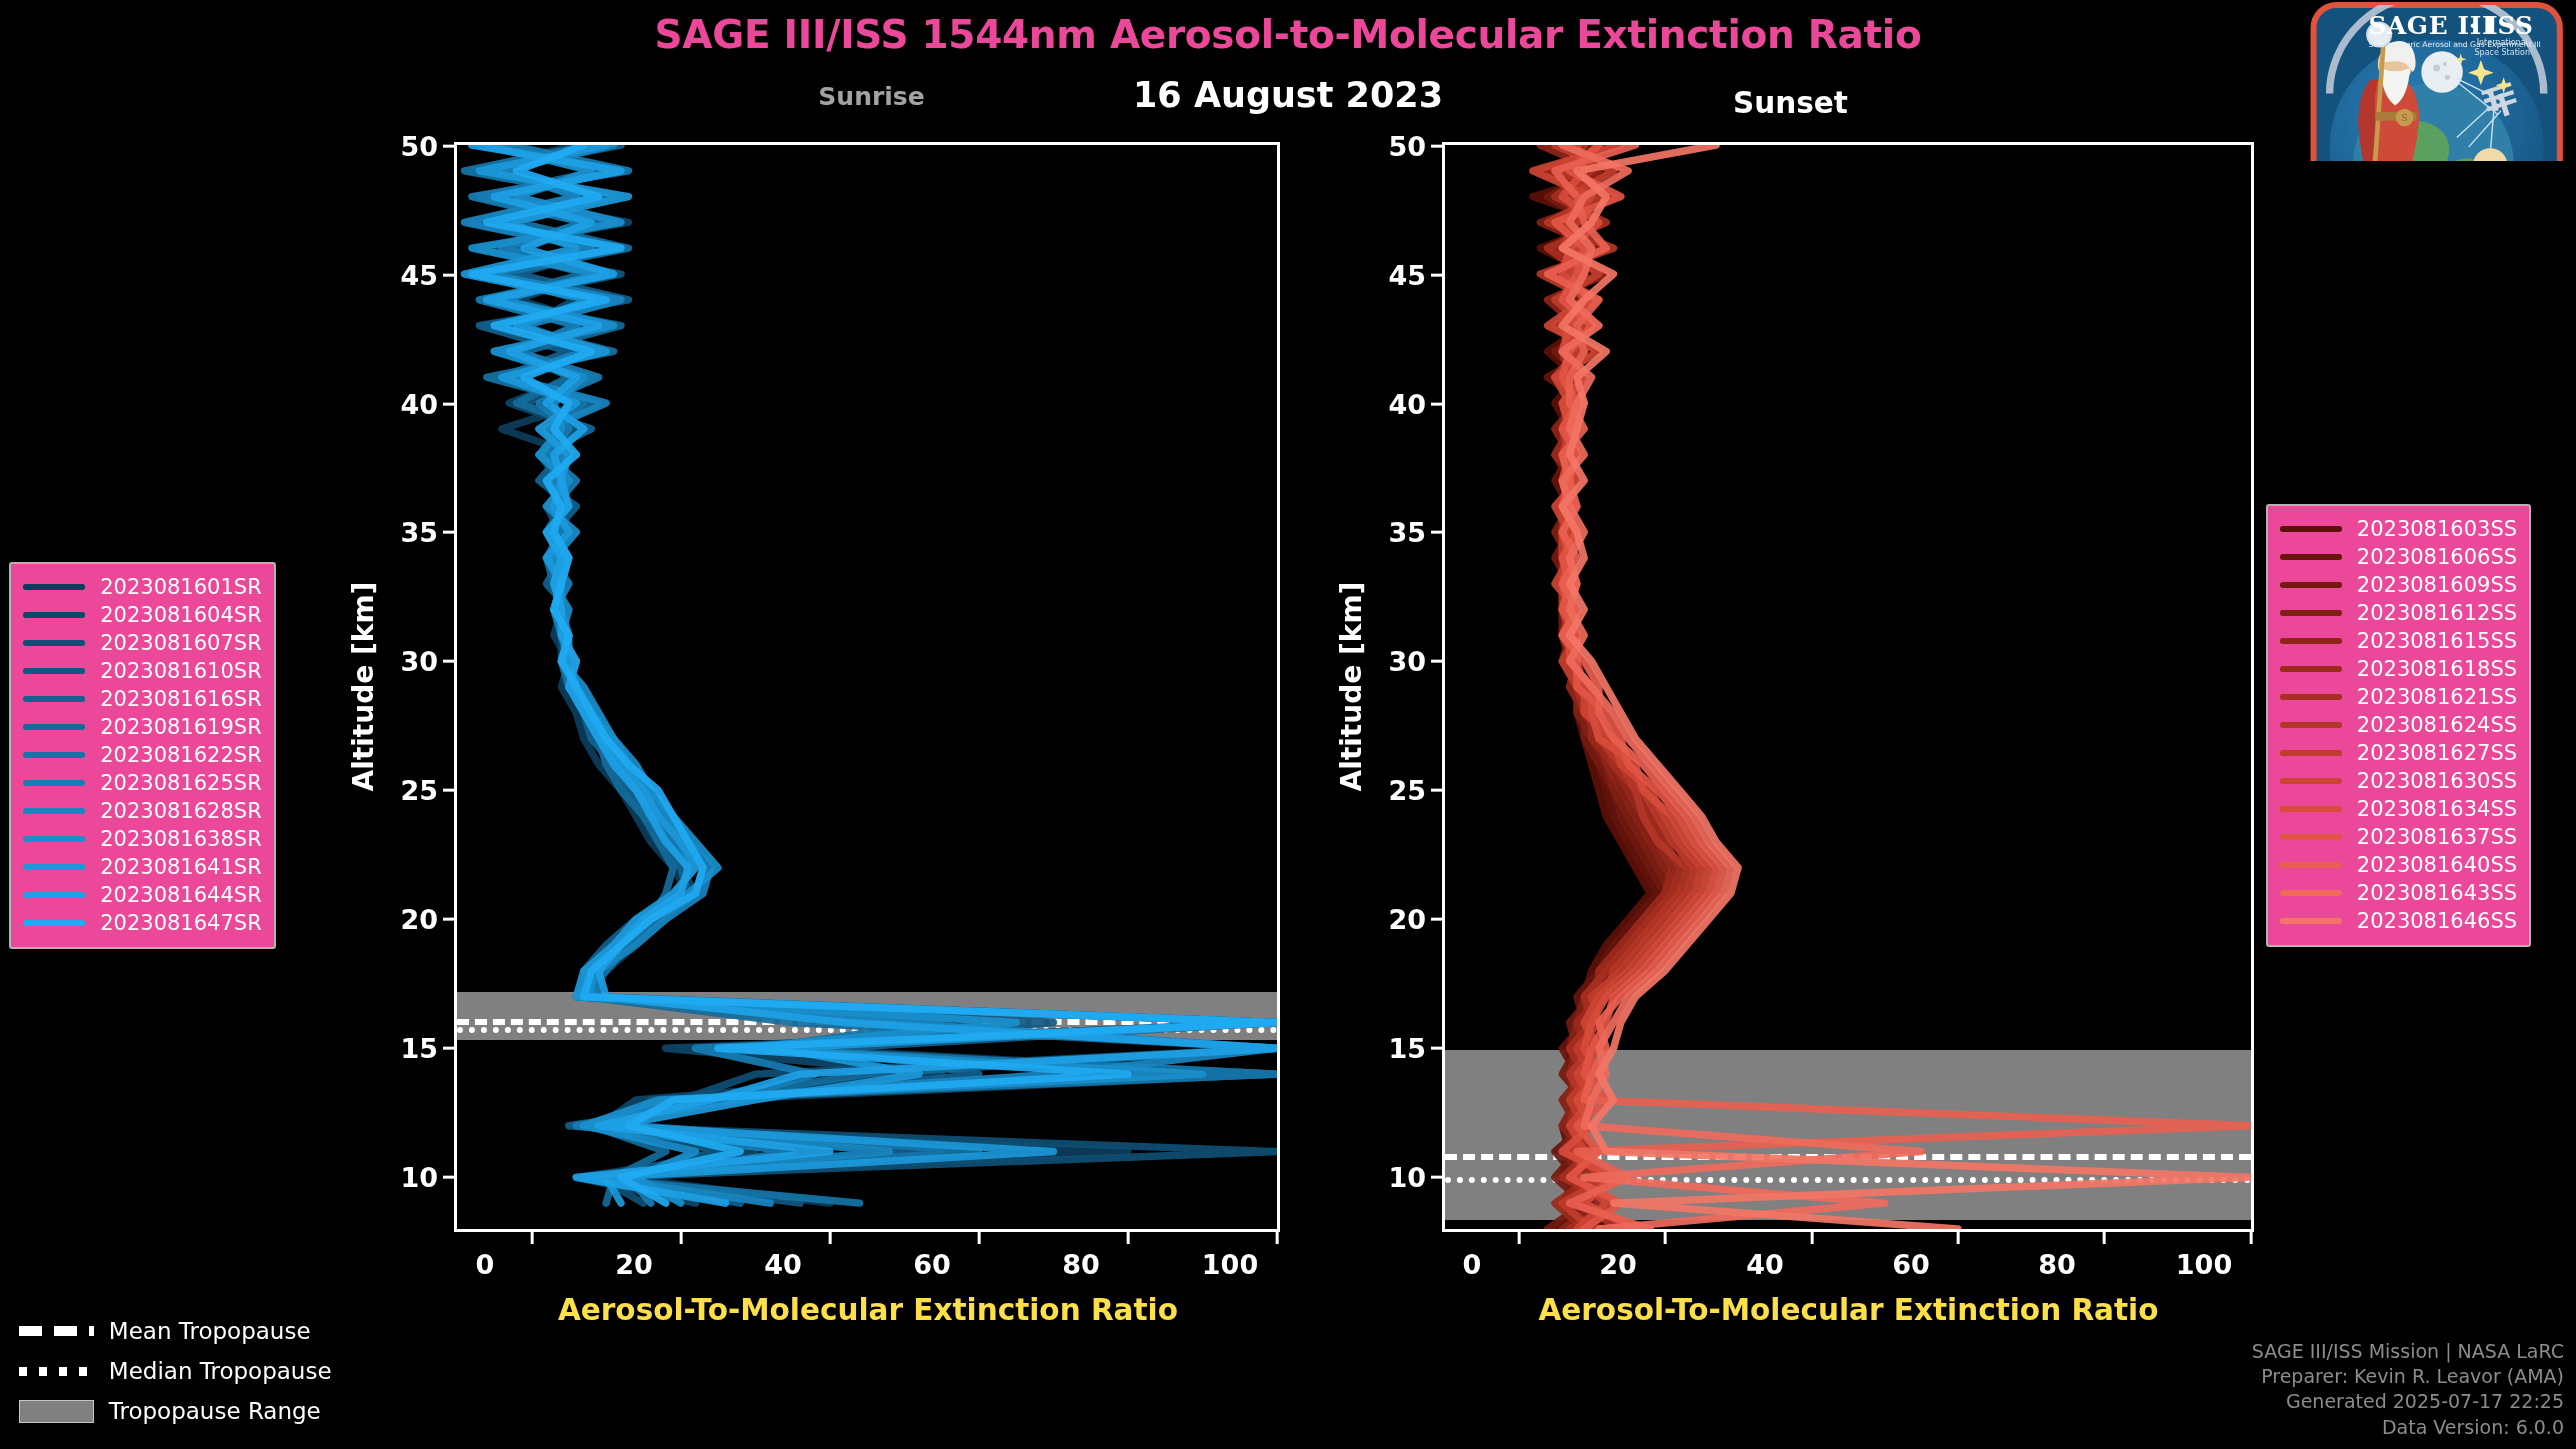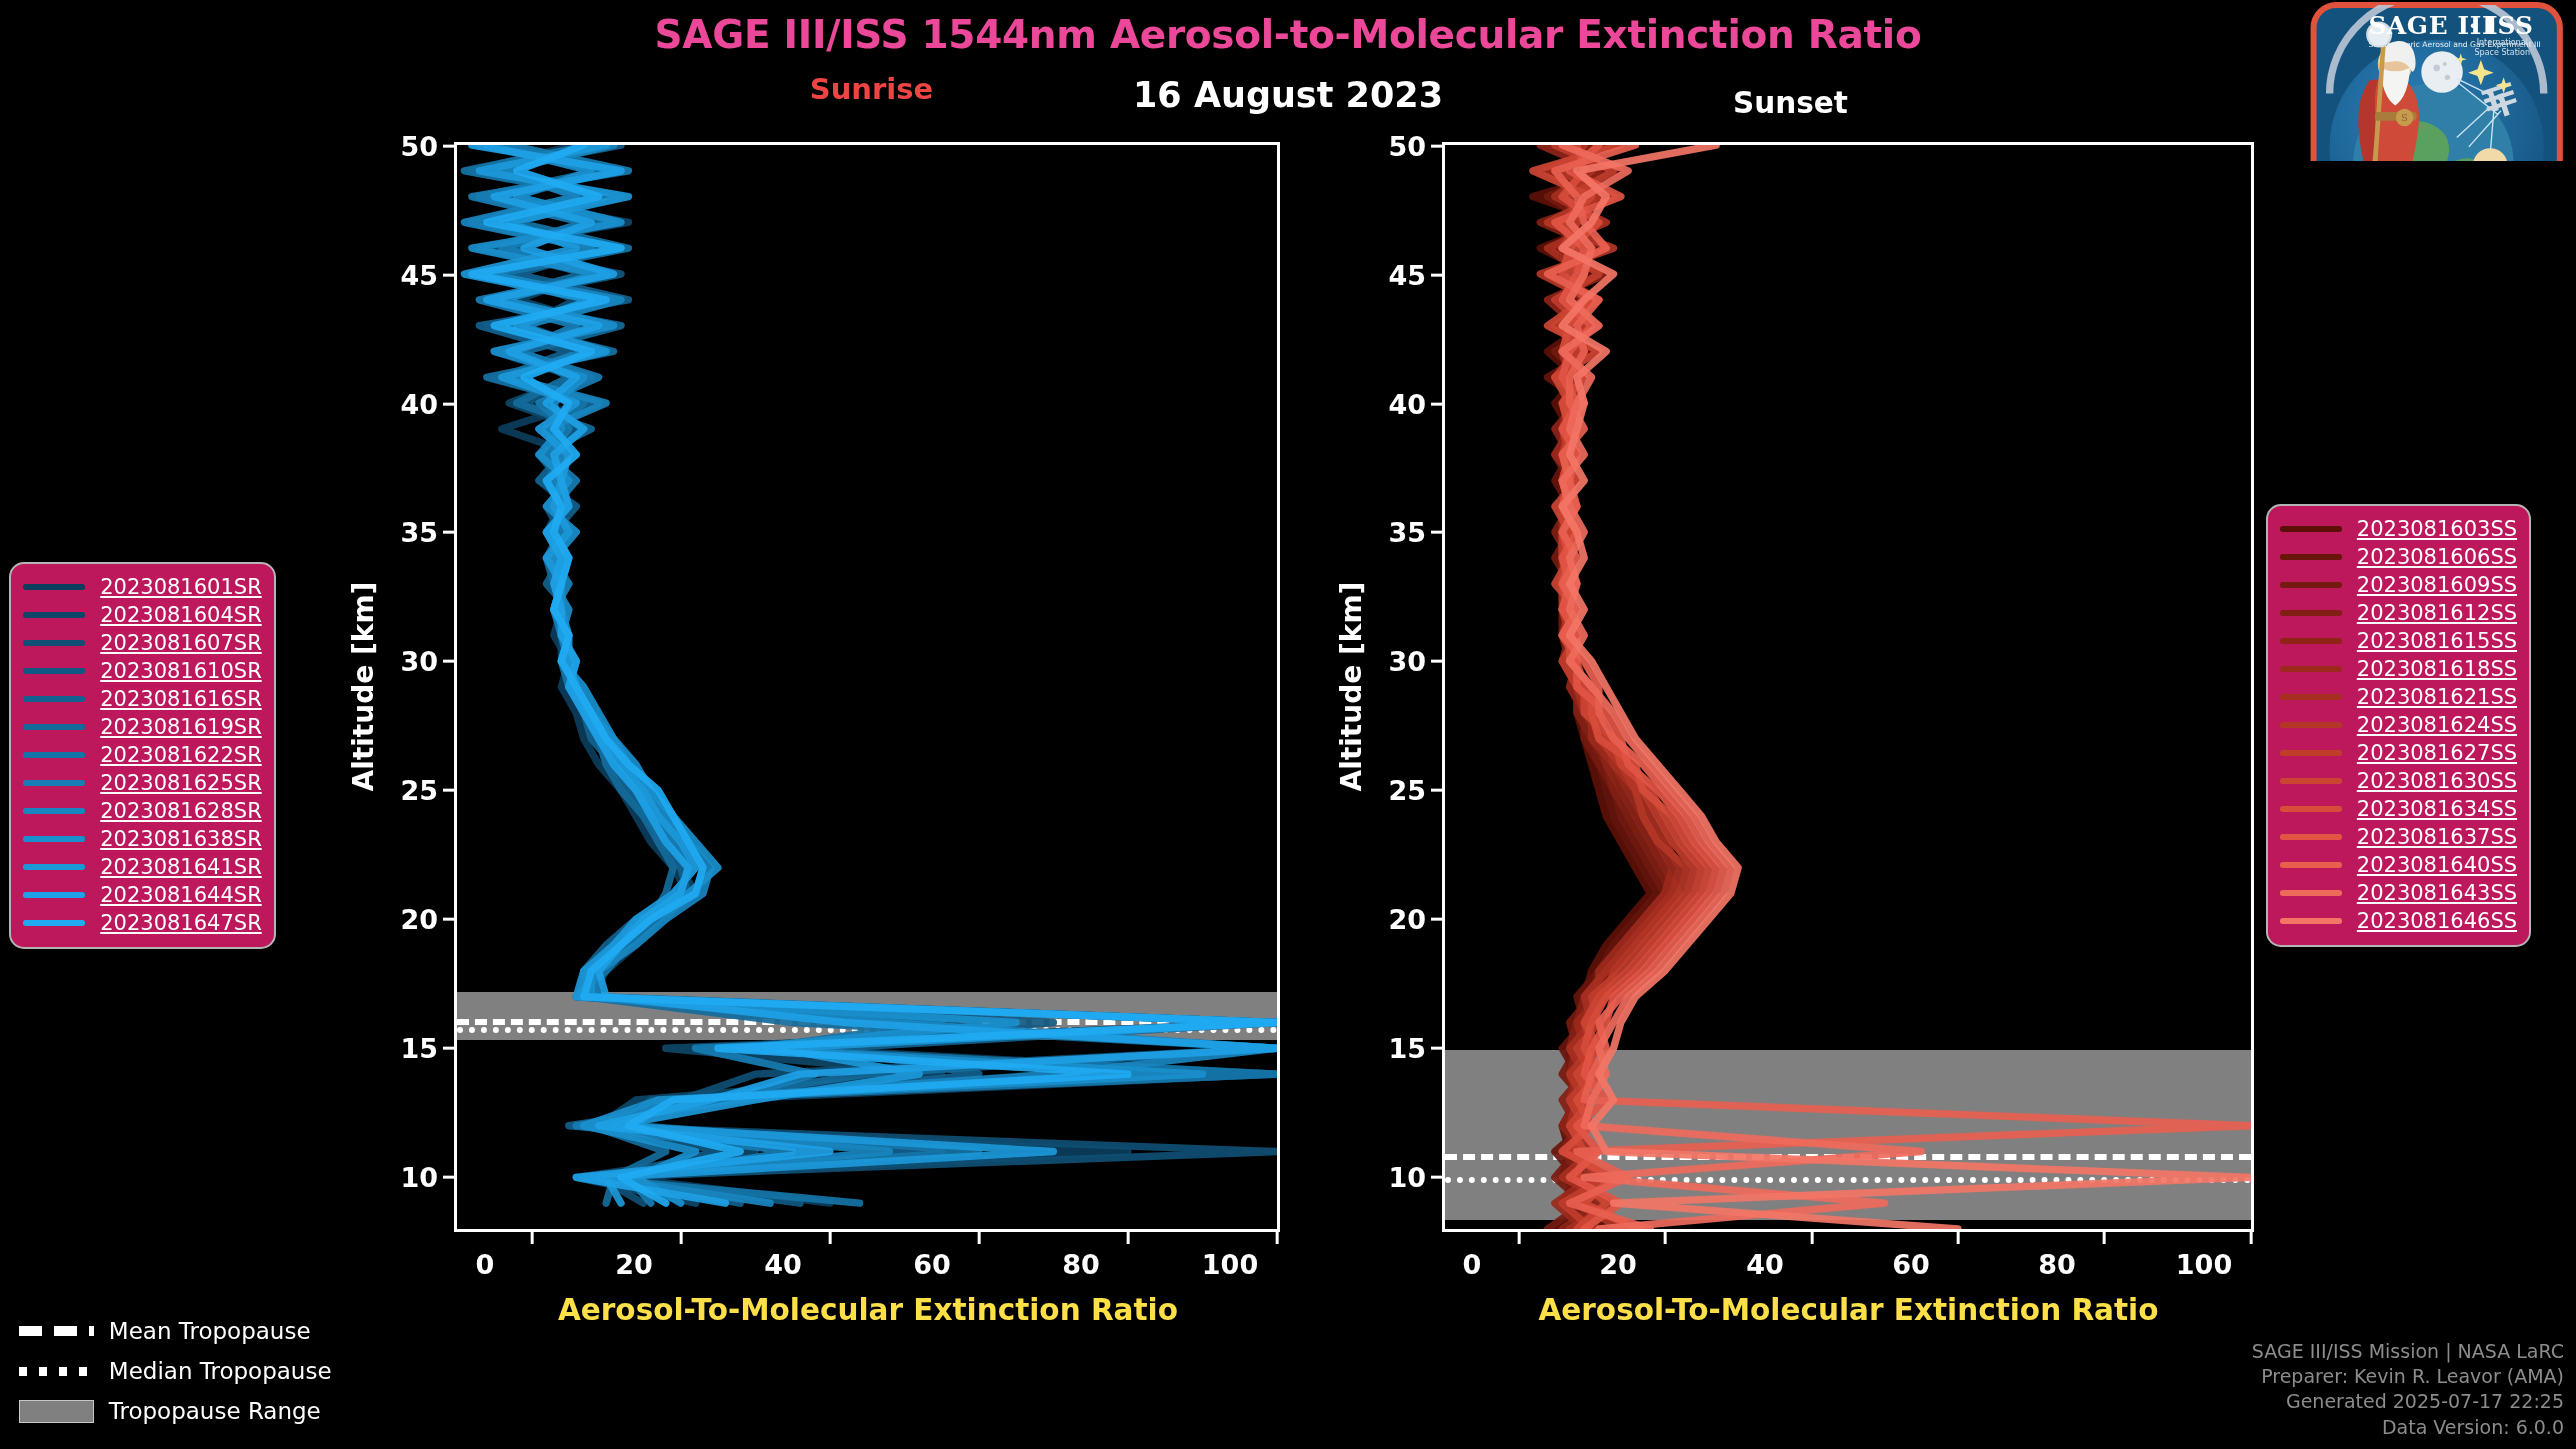--- a/index.html
+++ b/index.html
@@ -7,22 +7,22 @@
        font-family:"DejaVu Sans",sans-serif;color:#fff;}
 
   .fig{position:absolute;inset:0;background:#000;}
 
   
   #main-title{position:absolute;left:0;right:0;top:12px;text-align:center;
     font-family:"DejaVu Sans",sans-serif;font-weight:bold;font-size:39px;
     letter-spacing:-0.3px;color:#ec4899;white-space:nowrap;}
   #sub-title{position:absolute;left:0;right:0;top:75px;text-align:center;
     font-weight:bold;font-size:35px;color:#fff;white-space:nowrap;}
-  #label-sunrise{position:absolute;left:704px;width:335px;top:72px;text-align:center;
-    font-weight:bold;font-size:29px;color:#ef4444;}
+  #label-sunrise{position:absolute;left:704px;width:335px;top:82px;text-align:center;
+    font-weight:bold;font-size:25px;color:#a3a3a3;}
   #label-sunset{position:absolute;left:1623px;width:335px;top:86px;text-align:center;
     font-weight:bold;font-size:29.5px;color:#fff;}
 
   
   .panel{position:absolute;box-sizing:border-box;border:3.4px solid #fff;background:#000;overflow:hidden;}
   #panel-sunrise{left:454px;top:142px;width:826px;height:1090px;}
   #panel-sunset{left:1442px;top:142px;width:812px;height:1090px;}
 
   .band{position:absolute;left:0;width:100%;background:#808080;}
   .tline{position:absolute;left:0;width:100%;height:0;border-top:6px dashed #fff;}
@@ -36,22 +36,22 @@
   .ytickmark{position:absolute;height:2.7px;width:13.4px;background:#fff;transform:translateY(-50%);}
   .xtick{position:absolute;text-align:center;font-size:27px;font-weight:bold;color:#fff;
          transform:translateX(-50%);width:94px;}
   .xtickmark{position:absolute;width:2.7px;height:12px;background:#fff;transform:translateX(-50%);}
 
   .ylabel{position:absolute;font-size:28px;font-weight:bold;color:#fff;
           transform-origin:50% 50%;transform:rotate(-90deg);white-space:nowrap;}
   .xlabel{position:absolute;text-align:center;font-size:29.5px;font-weight:bold;color:#fde047;white-space:nowrap;}
 
   
-  .legend{position:absolute;box-sizing:border-box;border:2px solid #b4b4b4;border-radius:15px;
-          background:#be185d;padding:9.4px 12px;text-decoration:underline;}
+  .legend{position:absolute;box-sizing:border-box;border:2px solid #b4b4b4;border-radius:3px;
+          background:#ec4899;padding:9.4px 12px;}
   .legend-row{display:flex;align-items:center;height:28px;}
   .legend-swatch{width:62px;height:6px;border-radius:2.7px;margin-right:14.8px;flex:none;}
   .legend-text{font-size:21px;color:#fff;font-family:"DejaVu Sans",sans-serif;white-space:nowrap;}
 
   #legend-sunrise{left:9.4px;top:562px;text-align:center;}
   #legend-sunset{left:2266px;top:504px;}
 
   #legend-tropopause{position:absolute;left:19px;top:1311px;}
   #legend-tropopause .legend-row{height:40px;}
   .tp-swatch{width:75px;height:14.8px;margin-right:14.8px;flex:none;position:relative;}

